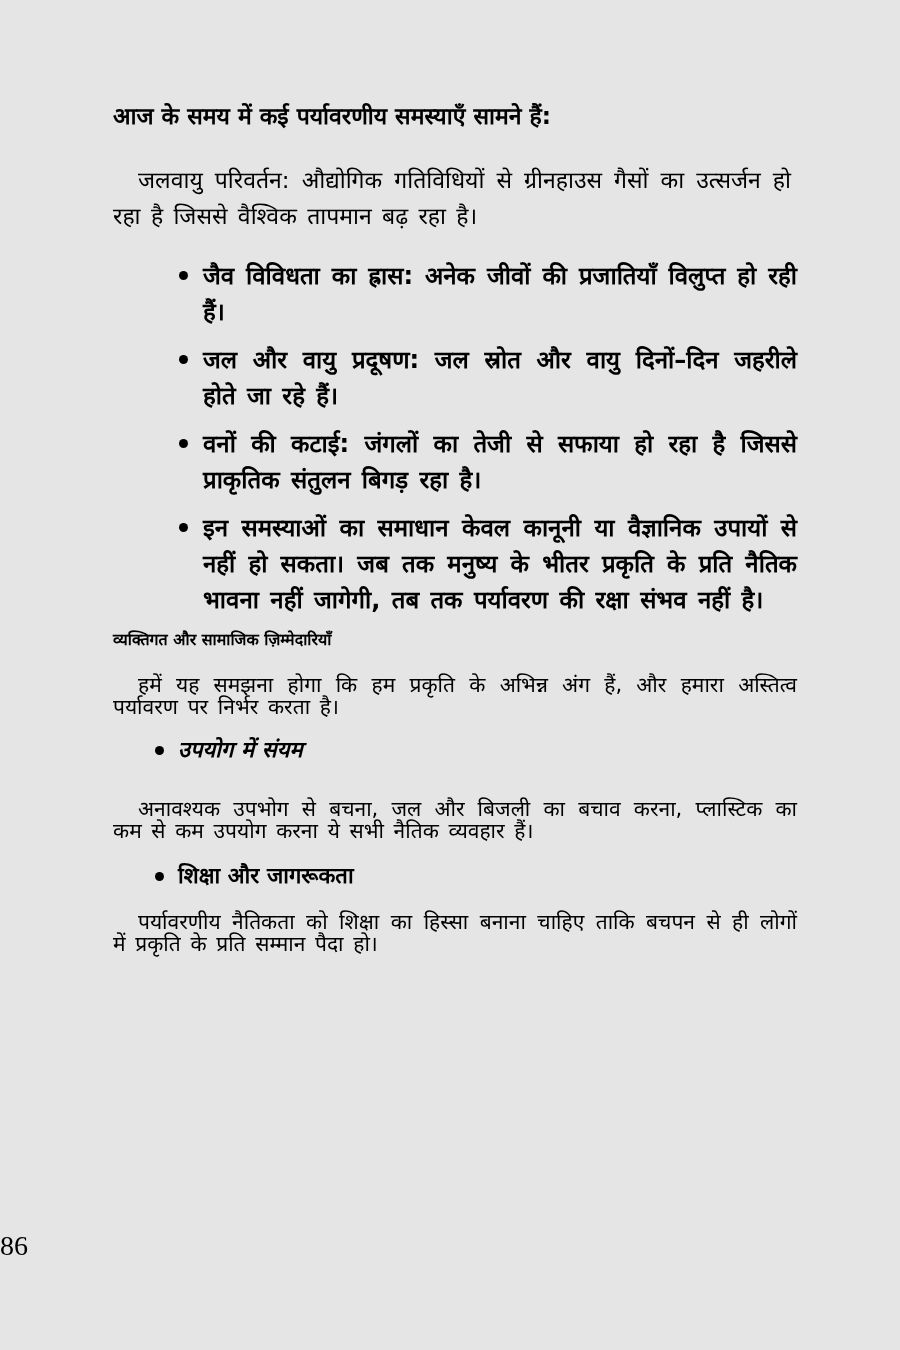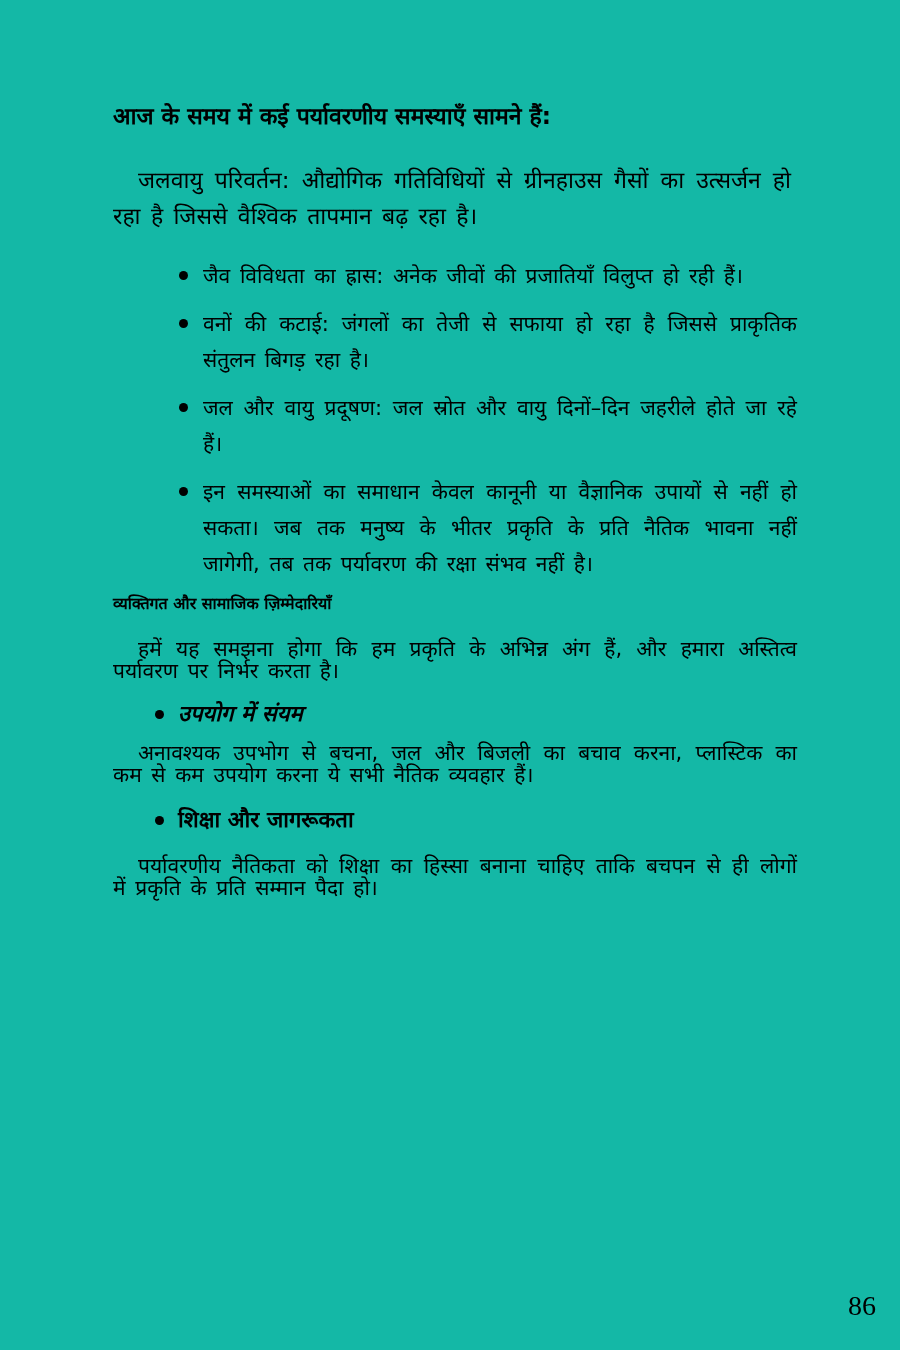--- a/index.html
+++ b/index.html
@@ -13,21 +13,21 @@
     font-family: "DejaVu Sans", sans-serif;
     color: #000000;
     overflow: hidden;
   }
   .page {
     position: relative;
     width: 900px;
     height: 1350px;
     box-sizing: border-box;
     padding: 98px 103px 0 113px;
-    background: #14b8a6;
+    background: #e5e5e5;
   }
   .h1 {
     font-size: 23px;
     font-weight: bold;
     line-height: 36px;
     margin: 0;
   }
   .h2 {
     font-size: 16px;
     font-weight: bold;
@@ -41,25 +41,26 @@
     text-indent: 25px;
     word-spacing: 3px;
     margin: 28px 6px 0 0;
   }
   .bullet-list {
     margin: 24px 0 0 0;
   }
   .bullet-item {
     position: relative;
     padding-left: 90px;
-    font-size: 21px;
+    font-size: 24px;
     line-height: 36px;
     text-align: justify;
     word-spacing: 3px;
     margin-top: 12px;
+    font-weight: bold;
   }
   .bullet-item:first-child { margin-top: 0; }
   .dot {
     position: absolute;
     left: 66px;
     top: 13px;
     width: 9px;
     height: 9px;
     border-radius: 50%;
     background: #000000;
@@ -76,29 +77,29 @@
   .sub-para {
     font-size: 21px;
     line-height: 22px;
     text-align: justify;
     text-indent: 25px;
     word-spacing: 3px;
     margin: 16px 0 0 0;
   }
   .mt-a { margin-top: 16px; }
   .mt-b { margin-top: 14px; font-style: italic; }
-  .mt-c { margin-top: 10px; }
+  .mt-c { margin-top: 30px; }
   .mt-d { margin-top: 16px; }
   .mt-e { margin-top: 17px; }
   .page-number {
     position: absolute;
-    top: 1290px;
+    top: 1230px;
     left: 0;
     width: 876px;
-    text-align: right;
+    text-align: left;
     font-family: "Liberation Serif", "DejaVu Serif", serif;
     font-size: 28px;
     line-height: 32px;
   }
 </style>
 </head>
 <body>
 
 <div class="page">
 
@@ -106,25 +107,25 @@
 
   <div class="para">जलवायु परिवर्तन: औद्योगिक गतिविधियों से ग्रीनहाउस गैसों का उत्सर्जन हो रहा है जिससे वैश्विक तापमान बढ़ रहा है।</div>
 
   <div class="bullet-list">
     <div class="bullet-item">
       <span class="dot"></span>
       <span>जैव विविधता का ह्रास: अनेक जीवों की प्रजातियाँ विलुप्त हो रही हैं।</span>
     </div>
     <div class="bullet-item">
       <span class="dot"></span>
-      <span>वनों की कटाई: जंगलों का तेजी से सफाया हो रहा है जिससे प्राकृतिक संतुलन बिगड़ रहा है।</span>
+      <span>जल और वायु प्रदूषण: जल स्रोत और वायु दिनों–दिन जहरीले होते जा रहे हैं।</span>
     </div>
     <div class="bullet-item">
       <span class="dot"></span>
-      <span>जल और वायु प्रदूषण: जल स्रोत और वायु दिनों–दिन जहरीले होते जा रहे हैं।</span>
+      <span>वनों की कटाई: जंगलों का तेजी से सफाया हो रहा है जिससे प्राकृतिक संतुलन बिगड़ रहा है।</span>
     </div>
     <div class="bullet-item">
       <span class="dot"></span>
       <span>इन समस्याओं का समाधान केवल कानूनी या वैज्ञानिक उपायों से नहीं हो सकता। जब तक मनुष्य के भीतर प्रकृति के प्रति नैतिक भावना नहीं जागेगी, तब तक पर्यावरण की रक्षा संभव नहीं है।</span>
     </div>
   </div>
 
   <div class="h2">व्यक्तिगत और सामाजिक ज़िम्मेदारियाँ</div>
 
   <div class="sub-para mt-a">हमें यह समझना होगा कि हम प्रकृति के अभिन्न अंग हैं, और हमारा अस्तित्व पर्यावरण पर निर्भर करता है।</div>

